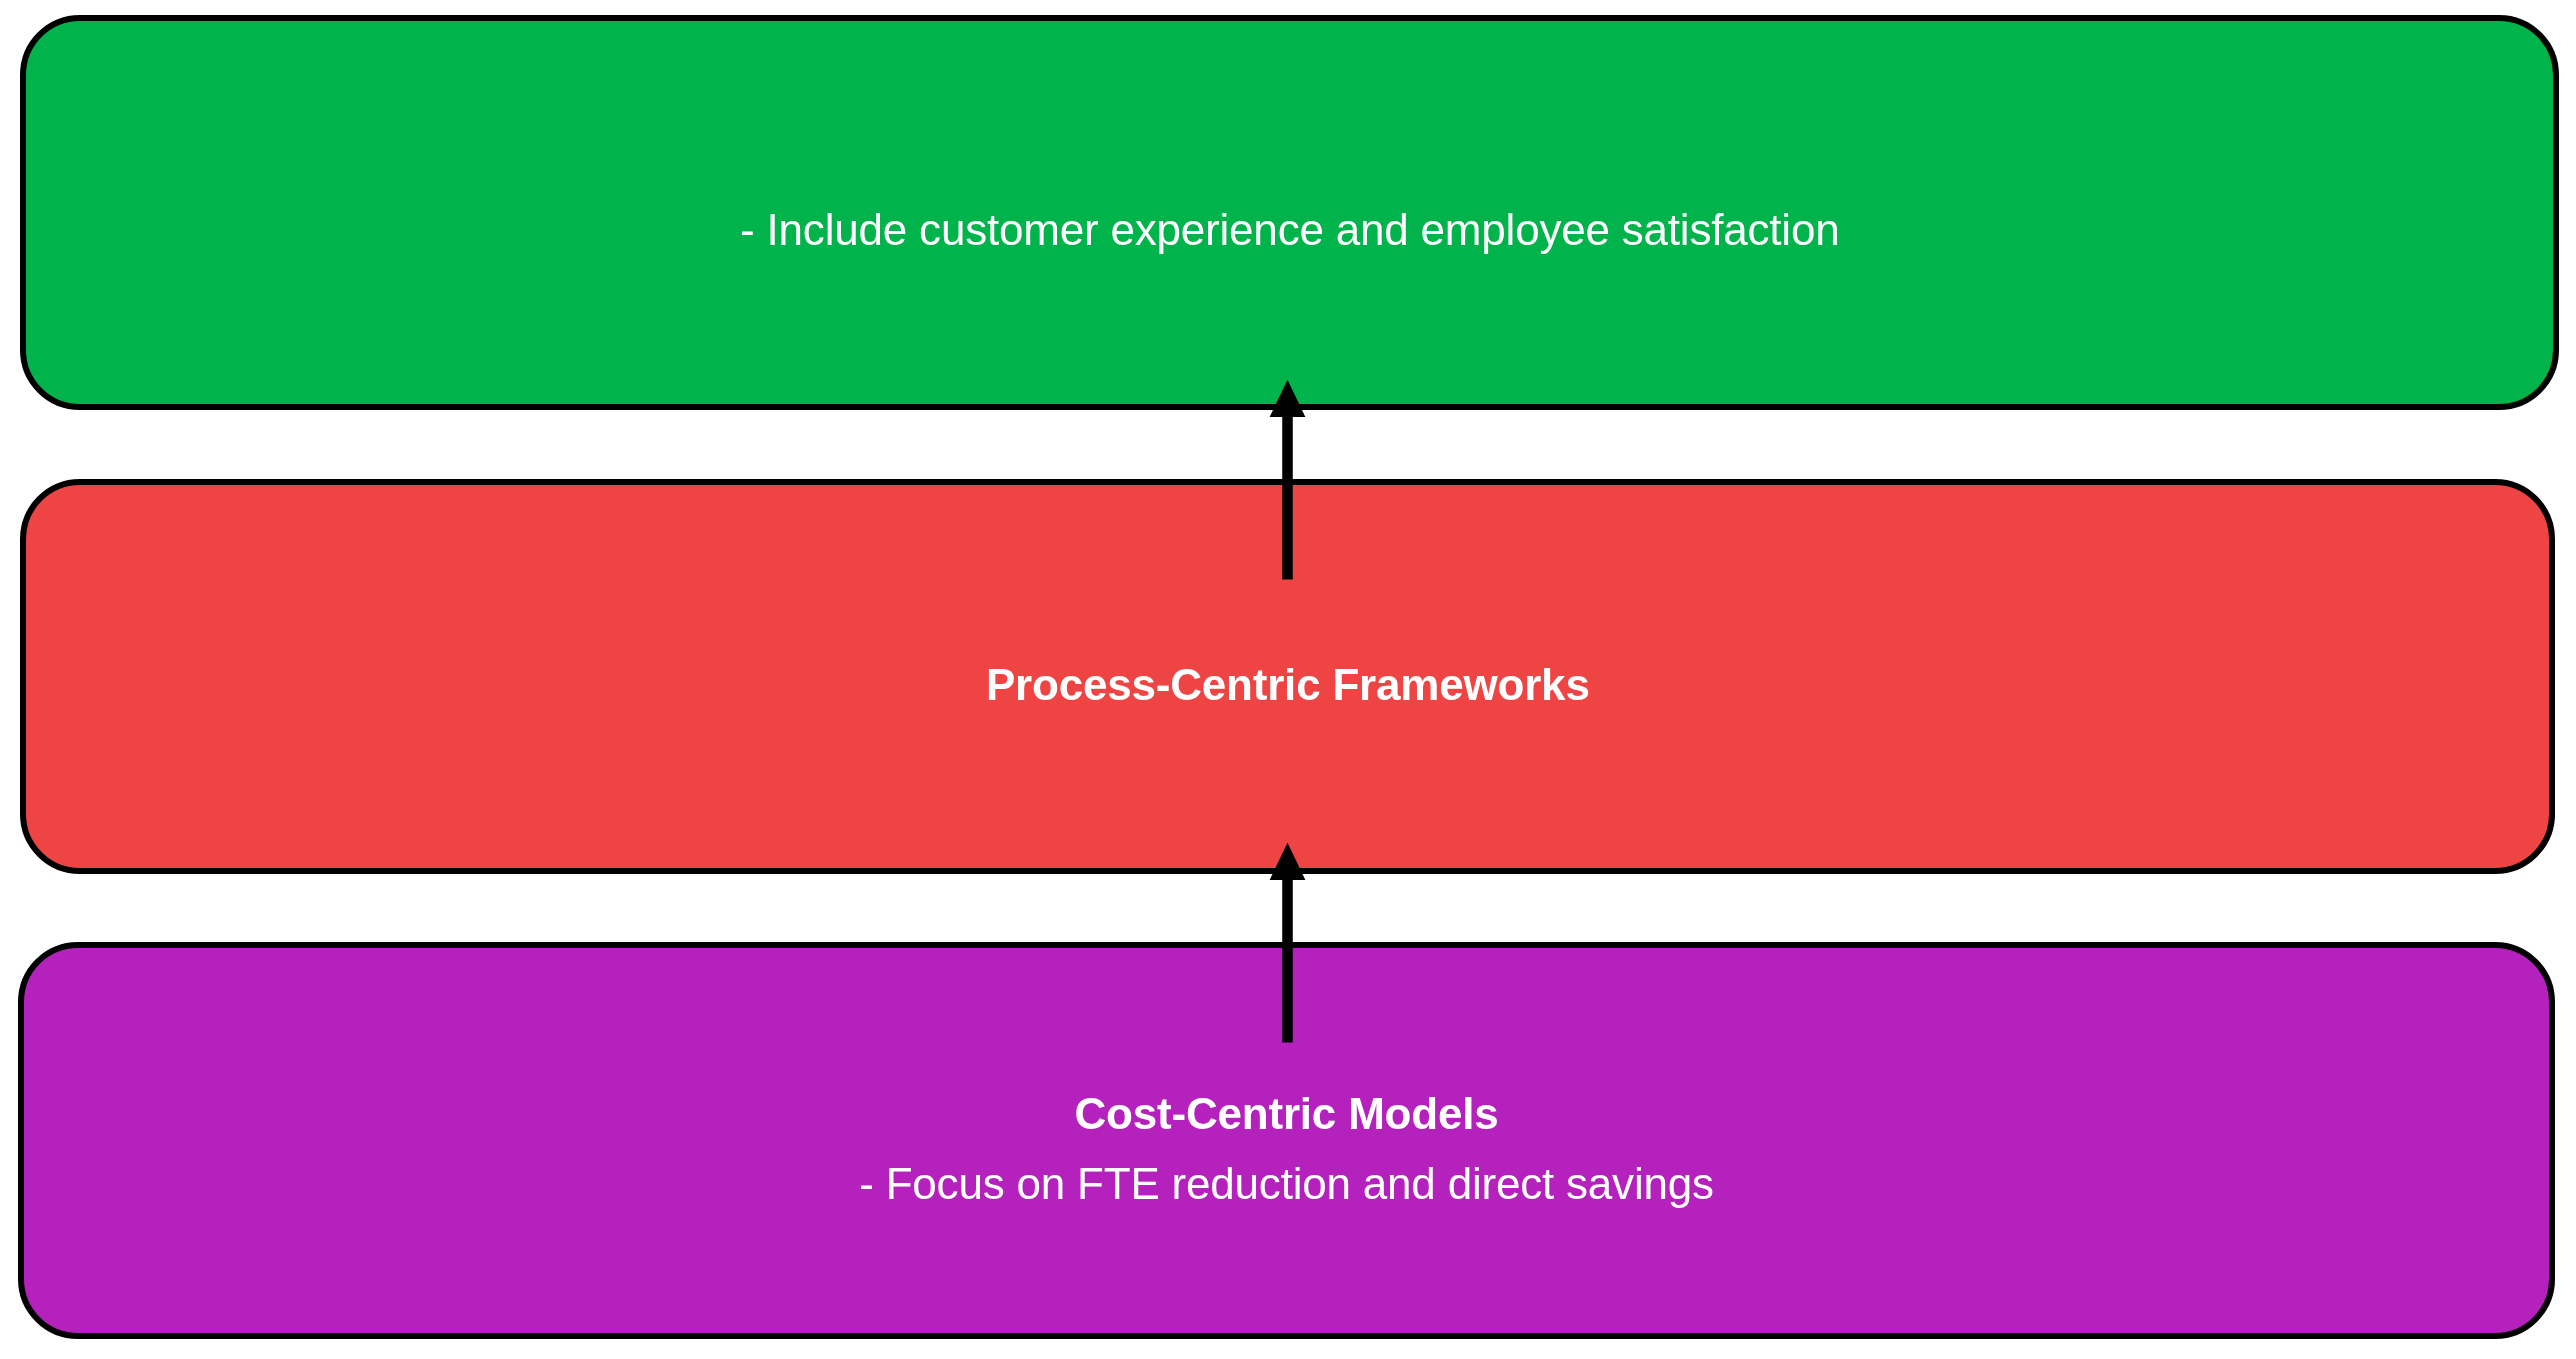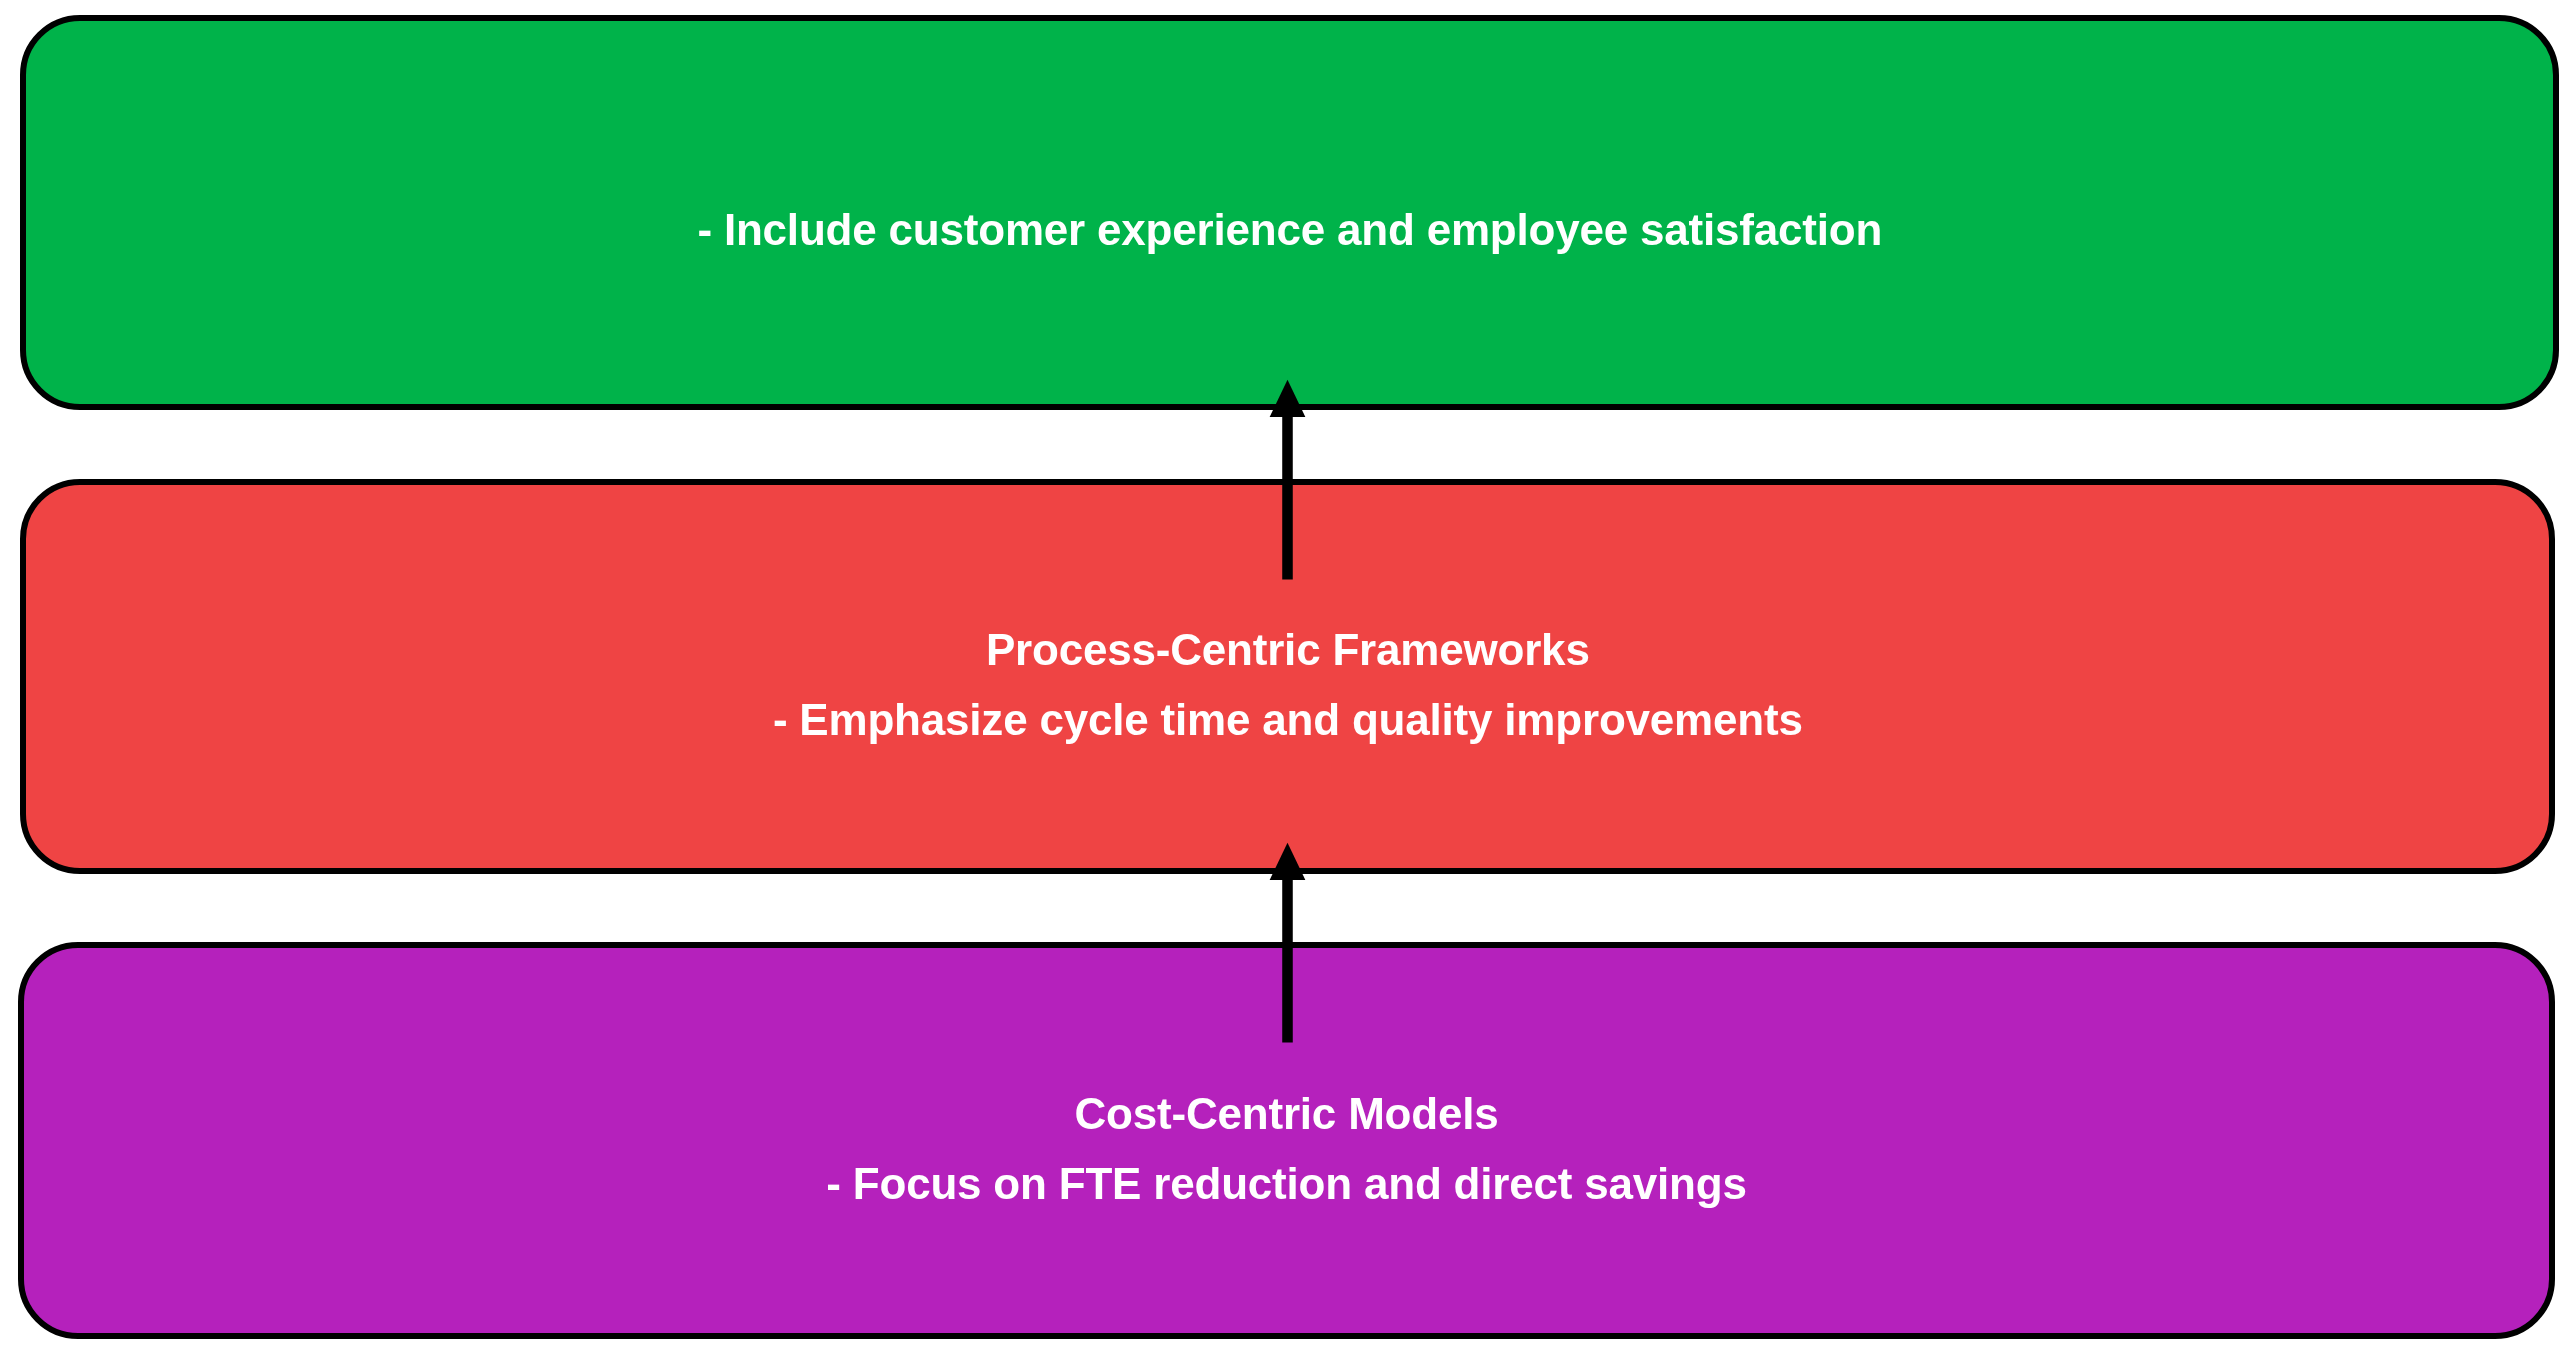--- a/index.html
+++ b/index.html
@@ -33,21 +33,21 @@
   }
   .node-title {
     font-size: 44px;
     font-weight: bold;
     line-height: 1.16;
     letter-spacing: -0.2px;
     white-space: nowrap;
   }
   .node-detail {
     font-size: 44px;
-    font-weight: bold;
+    font-weight: normal;
     line-height: 1.16;
     letter-spacing: -0.2px;
     white-space: nowrap;
     margin-top: 19px;
   }
   
   #node-scorecards {
     left: 20.3px;
     top: 14.6px;
     width: 2539px;
@@ -87,21 +87,20 @@
 
   <div class="node" id="node-scorecards">
     <div class="text-block">
       <div class="node-detail">- Include customer experience and employee satisfaction</div>
     </div>
   </div>
 
   <div class="node" id="node-process">
     <div class="text-block">
       <div class="node-title">Process-Centric Frameworks</div>
-      <div class="node-detail">- Emphasize cycle time and quality improvements</div>
     </div>
   </div>
 
   <div class="node" id="node-cost">
     <div class="text-block">
       <div class="node-title">Cost-Centric Models</div>
       <div class="node-detail">- Focus on FTE reduction and direct savings</div>
     </div>
   </div>
 

